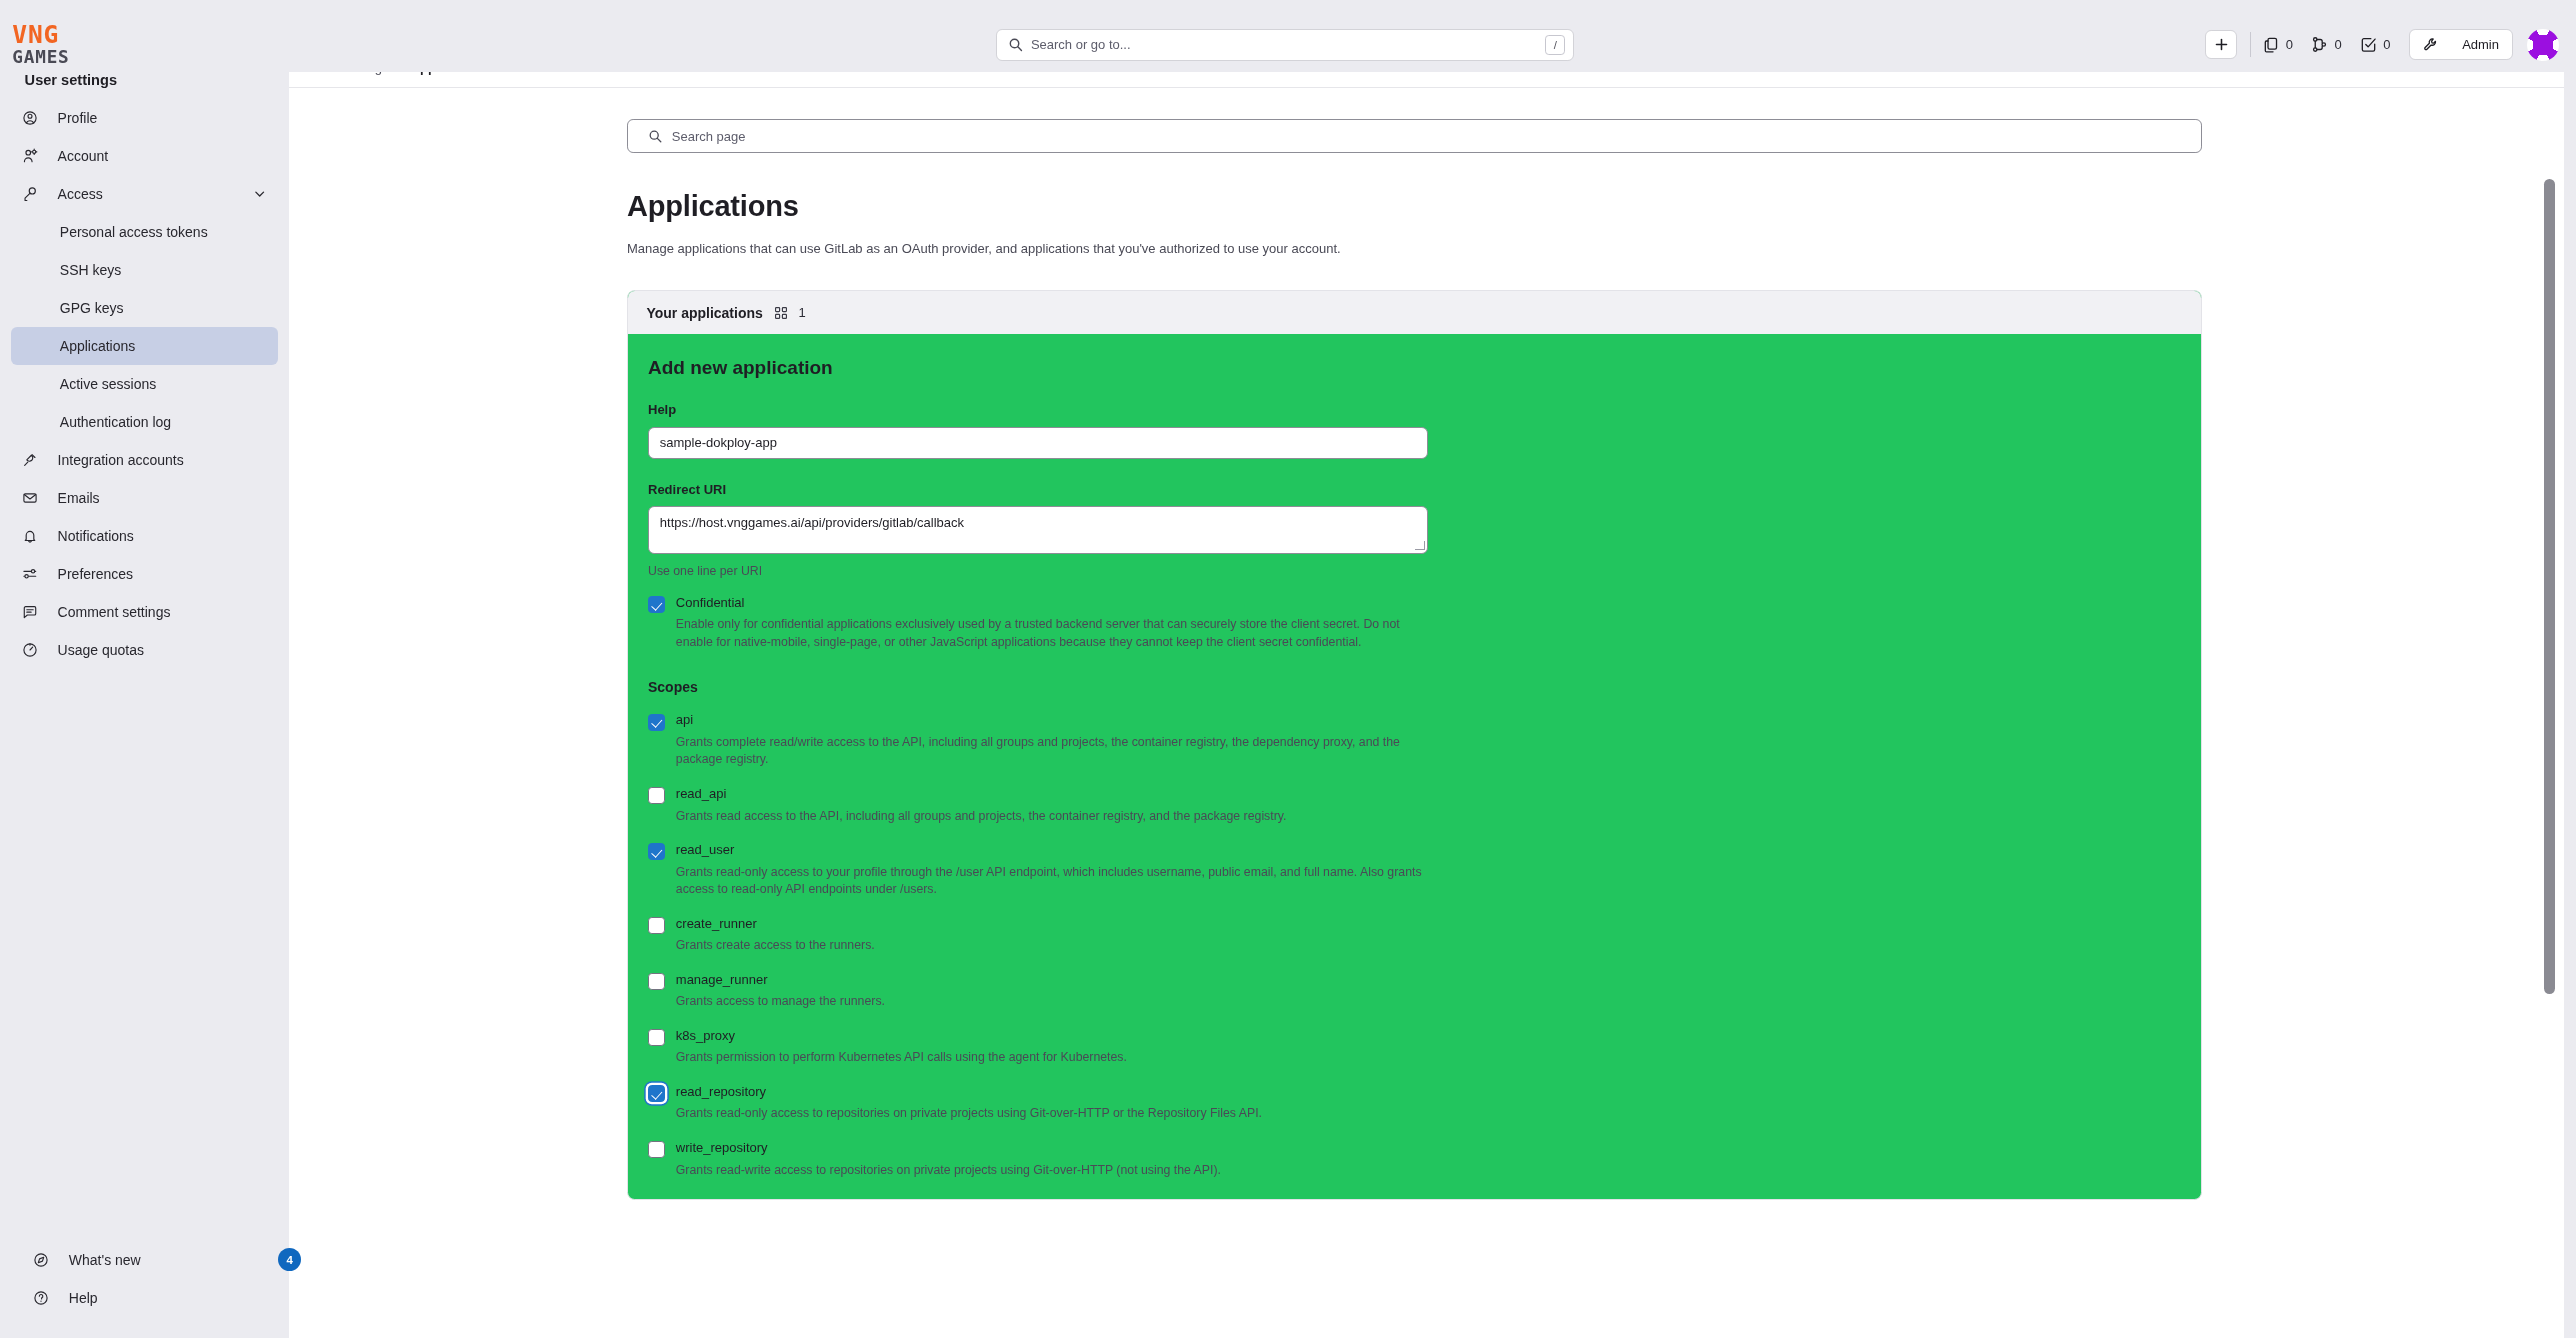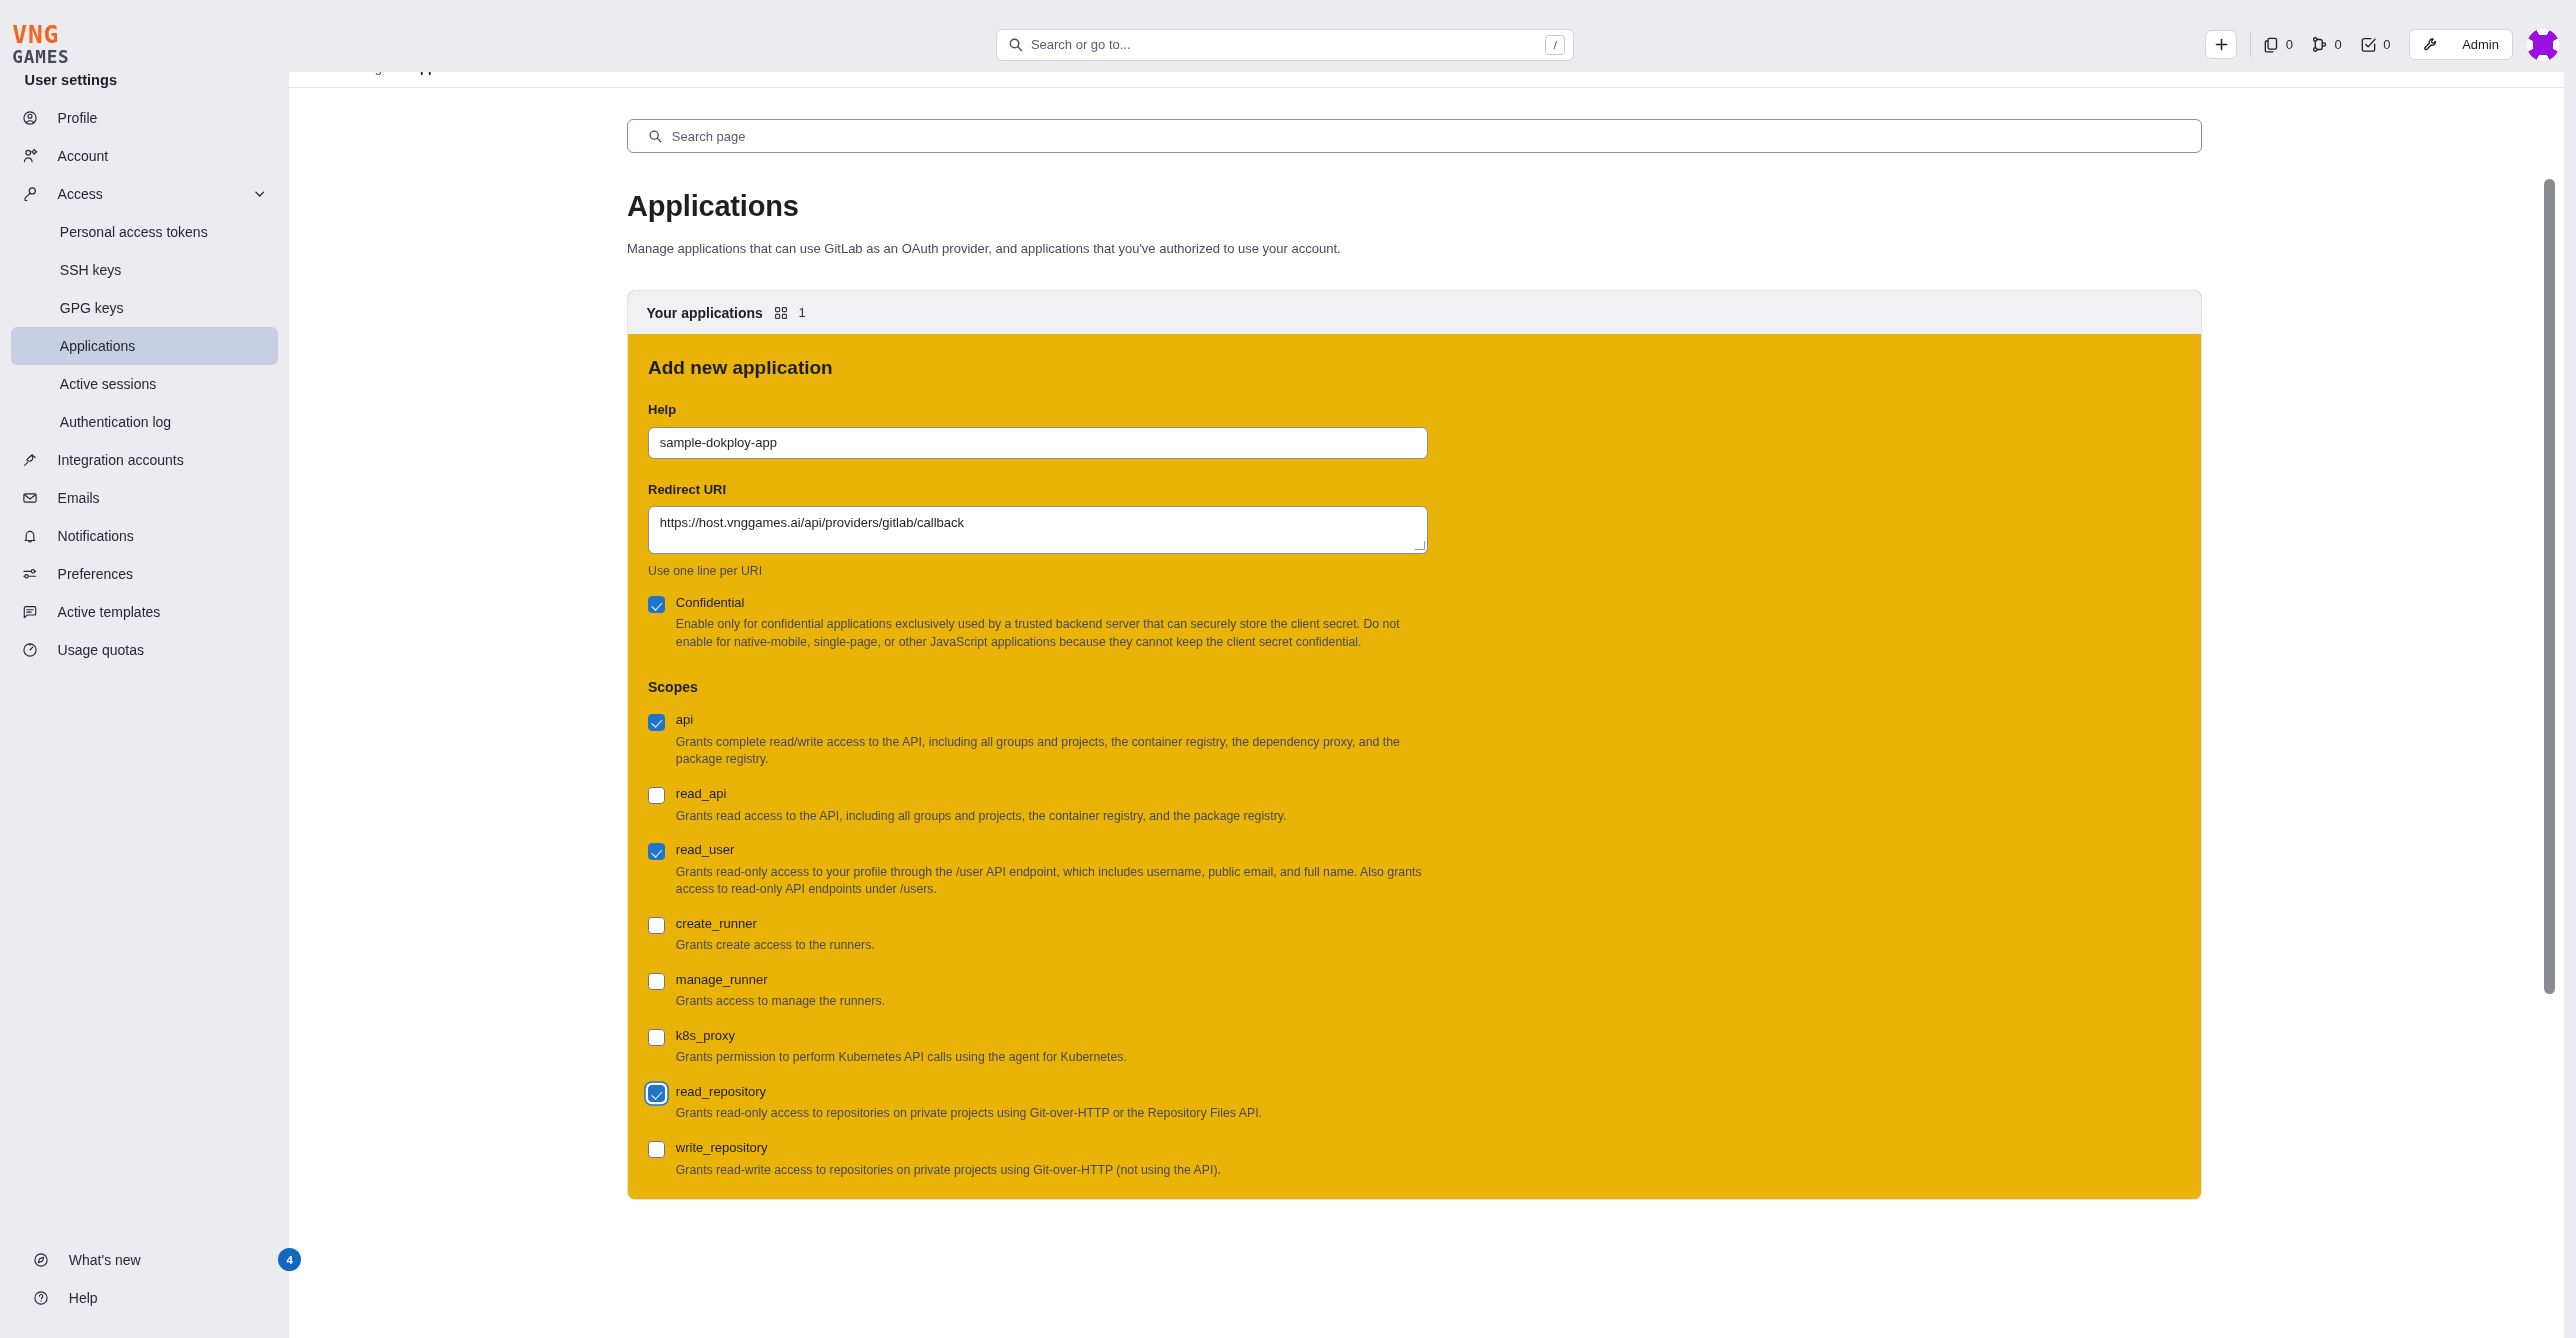--- a/index.html
+++ b/index.html
@@ -109,21 +109,21 @@
     display: flex; align-items: center; gap: 9.2px; padding: 0 20px;
     font-size: 13px; color: #5d5d6b;
   }
 
   .page-title { font-size: 29px; font-weight: 700; margin: 37px 0 0 0; letter-spacing: -0.2px; }
   .page-desc { font-size: 13px; color: #4a4a56; margin-top: 18.4px; }
 
   .card {
     width: 1575px; margin-top: 34px;
     border: 0.8px solid #e3e3e8; border-radius: 7.7px; overflow: hidden;
-    background: #eab308;
+    background: #22c55e;
   }
   .card-head {
     background: #f1f1f4; height: 43px;
     display: flex; align-items: center; gap: 10.8px;
     padding: 0 18.4px; font-size: 14px; font-weight: 700;
   }
   .card-head .cnt { font-weight: 400; font-size: 13px; color: #2c2c35; }
   .card-body { padding: 23px 20px 20px 20px; }
 
   .sec-title { font-size: 19px; font-weight: 700; }
@@ -361,21 +361,21 @@
     </div>
 
     <div class="nav-item">
       <span class="nav-ico">
         <svg width="16" height="16" viewBox="0 0 21 21" fill="none" stroke="#28272e" stroke-width="1.5">
           <path d="M3 5.2a1.7 1.7 0 0 1 1.7-1.7h11.6A1.7 1.7 0 0 1 18 5.2v7.6a1.7 1.7 0 0 1-1.7 1.7H7l-4 3.4V5.2z" stroke-linejoin="round"></path>
           <line x1="6.3" y1="7.6" x2="14.7" y2="7.6" stroke-linecap="round"></line>
           <line x1="6.3" y1="10.7" x2="12" y2="10.7" stroke-linecap="round"></line>
         </svg>
       </span>
-      <span class="nav-label">Active templates</span>
+      <span class="nav-label">Comment settings</span>
     </div>
 
     <div class="nav-item">
       <span class="nav-ico">
         <svg width="16" height="16" viewBox="0 0 21 21" fill="none" stroke="#28272e" stroke-width="1.5">
           <circle cx="10.5" cy="10.5" r="8"></circle>
           <path d="M10.5 10.5 14 6.6" stroke-linecap="round"></path>
           <line x1="10.5" y1="2.5" x2="10.5" y2="4.3" stroke-linecap="round"></line>
         </svg>
       </span>

